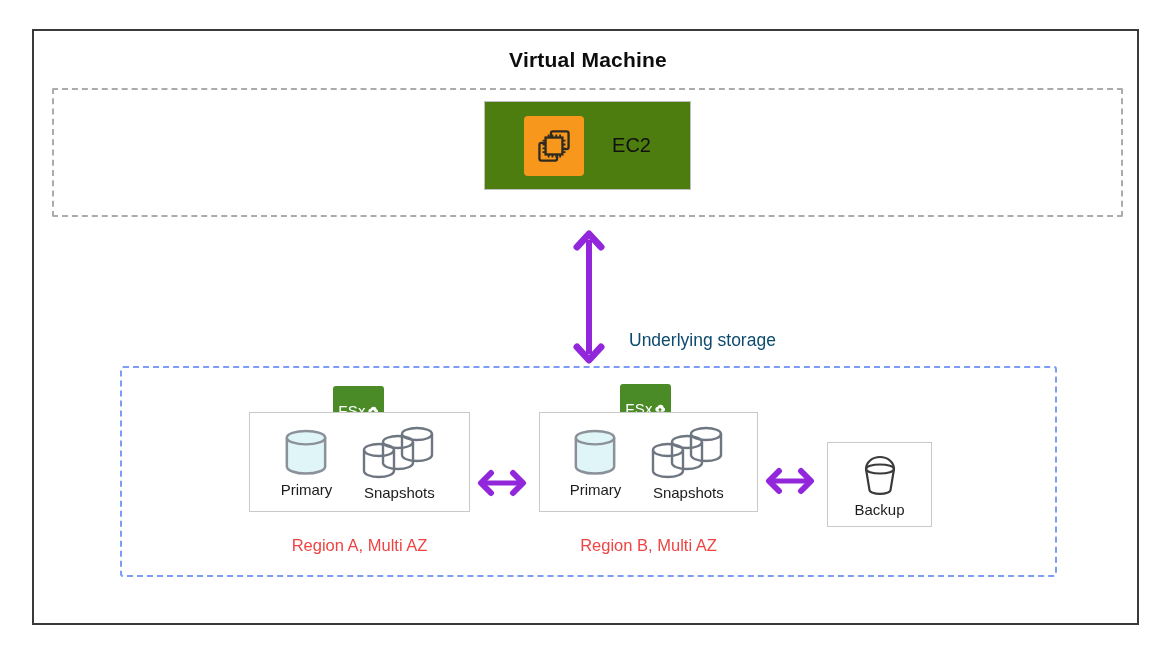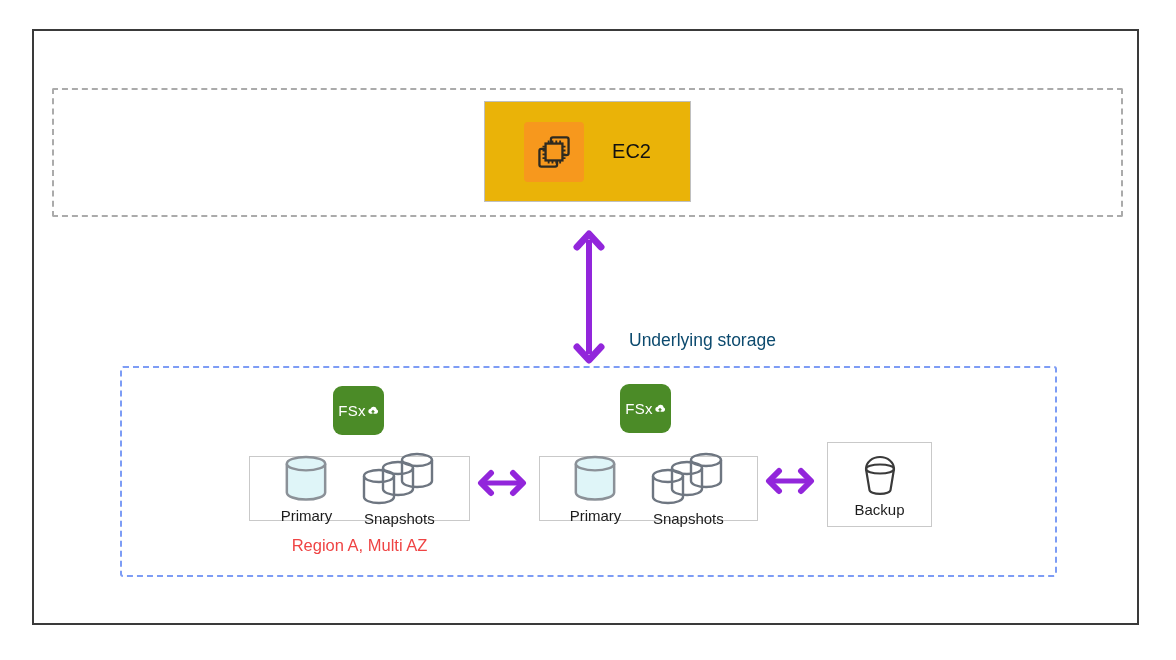--- a/index.html
+++ b/index.html
@@ -17,42 +17,42 @@
   }
   .vm-dashed-box {
     position:absolute; left:52px; top:88px; width:1071px; height:129px;
     border:2px dashed #ababab; box-sizing:border-box; border-radius:2px;
   }
   .storage-dashed-box {
     position:absolute; left:120px; top:366px; width:937px; height:211px;
     border:2px dashed #7d9cf5; box-sizing:border-box; border-radius:3px;
   }
   .ec2-box {
-    position:absolute; left:484px; top:101px; width:207px; height:101px;
-    border:1.5px solid #bfbfbf; background:#eab308; box-sizing:border-box;
+    position:absolute; left:484px; top:101px; width:207px; height:89px;
+    border:1.5px solid #bfbfbf; background:#4d7c0f; box-sizing:border-box;
     display:flex; align-items:center; justify-content:center; gap:28px;
   }
   .ec2-icon {
     width:60px; height:60px; background:#F7981D; border-radius:4px;
     display:flex; align-items:center; justify-content:center; flex:0 0 auto;
   }
   .ec2-label { font-size:20px; font-weight:500; color:#111; }
   .v-arrow { position:absolute; left:573px; top:230px; }
   .link-label {
     position:absolute; left:629px; top:330px; font-size:17.5px; color:#0c4a6e;
   }
   .fsx-icon {
-    position:absolute; width:51px; height:49px; background:#4B8B27; border-radius:9px;
+    position:absolute; width:51px; height:49px; background:#4B8B27; border-radius:3px;
     display:flex; align-items:center; justify-content:center; gap:1px;
   }
   .fsx-a { left:333px; top:386px; }
   .fsx-b { left:620px; top:384px; }
   .fsx-text { color:#ffffff; font-size:15px; font-weight:500; letter-spacing:.2px; }
   .region-box {
-    position:absolute; top:456px; height:65px; border:1.5px solid #c9c9c9;
+    position:absolute; top:412px; height:100px; border:1.5px solid #c9c9c9;
     background:#fff; box-sizing:border-box;
     display:flex; align-items:center; justify-content:center; gap:28px;
   }
   .region-a { left:249px; width:221px; }
   .region-b { left:539px; width:219px; }
   .stack { display:flex; flex-direction:column; align-items:center; justify-content:flex-end; gap:4px; }
   .stack-label { font-size:15px; color:#1c1c1c; line-height:1; }
   .region-caption {
     position:absolute; top:536px; font-size:16.5px; font-weight:500; color:#ef4444; text-align:center;
   }
@@ -67,20 +67,21 @@
     display:flex; flex-direction:column; align-items:center; justify-content:center; gap:3px;
   }
 </style>
 </head>
 <body>
 
 <div class="canvas">
 
   <div class="outer-frame"></div>
 
+  <div class="vm-title">Virtual Machine</div>
 
   <div class="vm-dashed-box"></div>
 
   <div class="ec2-box">
     <span class="ec2-icon">
       <svg width="46" height="46" viewBox="0 0 60 60" fill="none">
         <rect x="26" y="11" width="23" height="23" rx="2.5" stroke="#2e2a20" stroke-width="3"></rect>
         <rect x="11" y="26" width="23" height="23" rx="2.5" stroke="#2e2a20" stroke-width="3"></rect>
         <rect x="19" y="19" width="22" height="22" fill="#F7981D" stroke="#2e2a20" stroke-width="3"></rect>
         <g stroke="#2e2a20" stroke-width="2.4">
@@ -169,20 +170,21 @@
             <path d="M42 9 V30 a15 6 0 0 0 30 0 V9"></path>
           <ellipse cx="38" cy="17" rx="15" ry="6"></ellipse>
             <path d="M23 17 V38 a15 6 0 0 0 30 0 V17"></path>
           <ellipse cx="19" cy="25" rx="15" ry="6"></ellipse>
             <path d="M4 25 V46 a15 6 0 0 0 30 0 V25"></path>
         </g>
       </svg>
       <span class="stack-label">Snapshots</span>
     </div>
   </div>
+  <div class="region-caption caption-b">Region B, Multi AZ</div>
 
   <div class="h-arrow arrow-b-backup">
     <svg width="50" height="32" viewBox="0 0 50 32" fill="none">
       <path d="M8 16 H42" stroke="#9226DB" stroke-width="5"></path>
       <path d="M14 6 L4 16 L14 26" stroke="#9226DB" stroke-width="6" stroke-linecap="round" stroke-linejoin="round"></path>
       <path d="M36 6 L46 16 L36 26" stroke="#9226DB" stroke-width="6" stroke-linecap="round" stroke-linejoin="round"></path>
     </svg>
   </div>
 
   <div class="backup-box">

